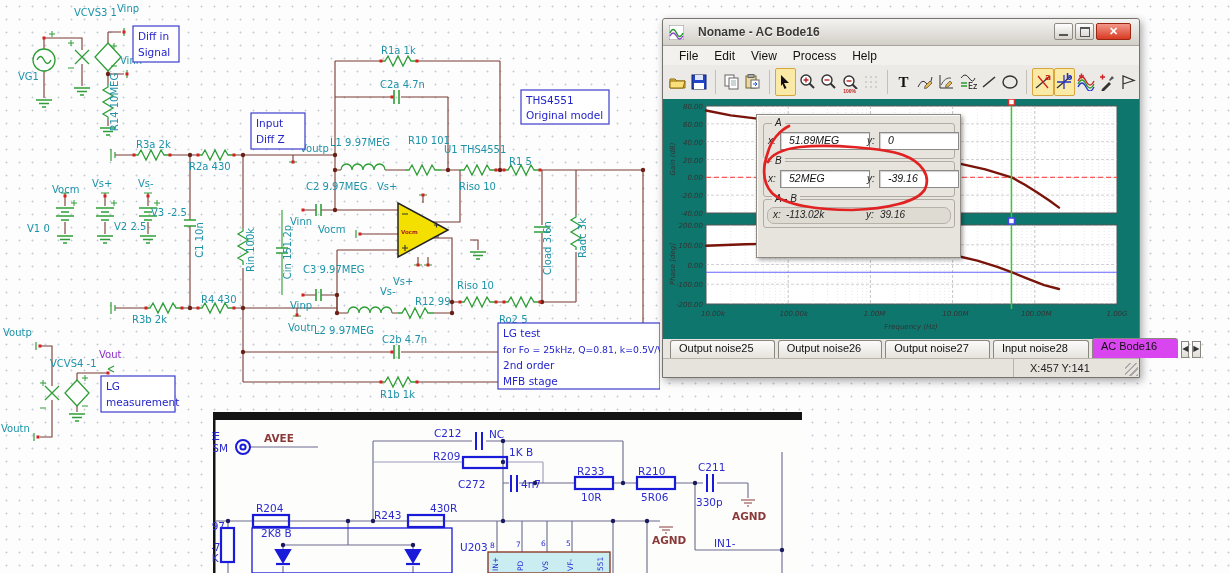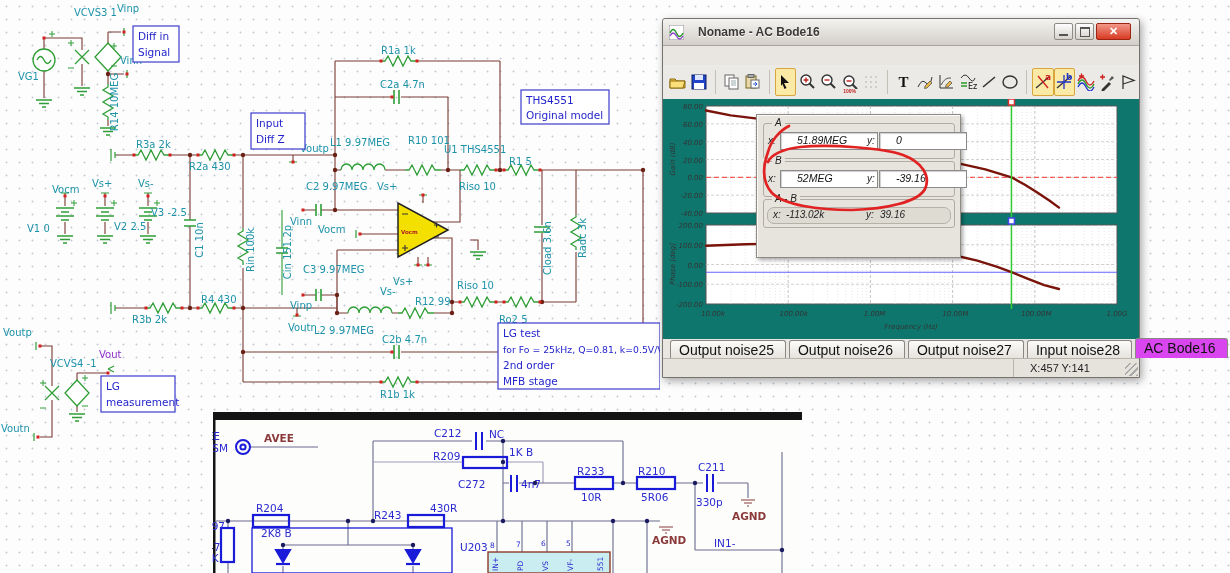--- a/index.html
+++ b/index.html
@@ -55,30 +55,30 @@
   
   .cpanel{position:absolute;left:93px;top:95px;width:203px;height:142px;
     background:#e7e4de;border:1px solid #8f8b84;
     box-shadow:inset 1px 1px 0 #fbfaf8, 2px 2px 4px rgba(0,0,0,.35);z-index:30;}
   .grp{position:absolute;border:1px solid #b0aca4;border-radius:3px;}
   .grp .legend{position:absolute;top:-7px;left:8px;background:#e7e4de;padding:0 3px;
     font-size:10px;color:#222;}
   .cp-lab{position:absolute;font-size:10px;color:#222;}
   .cfield{position:absolute;height:15px;background:#fff;border:1px solid #8a8a8a;
     box-shadow:inset 1px 1px 1px #cfcfcf;font-size:10.5px;color:#111;
-    padding:1px 0 0 16px;}
+    padding:1px 0 0 8px;}
   .cstrip{position:absolute;background:#dedbd3;border:1px solid #b6b2aa;border-radius:7px;
     font-size:10px;color:#222;}
   .cstrip span{position:absolute;top:1px;}
 
   .tabbar{position:absolute;left:0;top:320px;right:0;height:19px;display:flex;
     align-items:flex-end;padding-left:7px;gap:3px;}
   .tab{height:16px;border:1px solid #8a8780;border-bottom:none;border-radius:3px 3px 0 0;
-    background:linear-gradient(#fcfbfa,#e6e3dd);font-size:14px;color:#111;
-    padding:1px 11px 0 8px;white-space:nowrap;cursor:pointer;}
+    background:linear-gradient(#fcfbfa,#e6e3dd);font-size:11px;color:#111;
+    padding:1px 20px 0 8px;white-space:nowrap;cursor:pointer;}
   .tab.active{background:#d946ef;height:18px;font-weight:normal;}
   .tabnav{height:15px;width:15px;border:1px solid #8a8780;background:linear-gradient(#fcfbfa,#e0ddd7);
     font-size:8px;text-align:center;line-height:14px;color:#333;cursor:pointer;}
   .statusbar{position:absolute;left:0;top:339px;right:0;height:18px;background:#e6e3dd;
     border-top:1px solid #b9b5ae;display:flex;align-items:center;}
   .statusco{margin-left:auto;border-left:1px solid #b9b5ae;height:100%;display:flex;
     align-items:center;padding:0 14px 0 16px;font-size:11px;color:#222;min-width:95px;}
   .grip{position:absolute;right:1px;bottom:1px;width:13px;height:13px;
     background:repeating-linear-gradient(135deg,transparent 0 3px,#aaa 3px 4.5px);}
 
@@ -418,20 +418,27 @@
       <div class="wbtn">
           <div class="minbar"></div>
         </div>
       <div class="wbtn">
           <div class="maxbox"></div>
         </div>
       <div class="wbtn close">
           <div class="xglyph">✕</div>
         </div>
     </div>
+  </div>
+  <div class="menubar">
+    <span class="menuitem">File</span>
+    <span class="menuitem">Edit</span>
+    <span class="menuitem">View</span>
+    <span class="menuitem">Process</span>
+    <span class="menuitem">Help</span>
   </div>
   <div class="toolbar">
     <div class="tbtn">
         <svg width="18" height="18">
           <path d="M1,6 h5 l2,2 h8 v7 h-15 z" fill="#f3c53f" stroke="#8a6a10"></path>
           <path d="M1,8 h15 l-2,7 h-13 z" fill="#fadf7a" stroke="#8a6a10"></path>
         </svg>
       </div>
     <div class="tbtn">
         <svg width="18" height="18">

